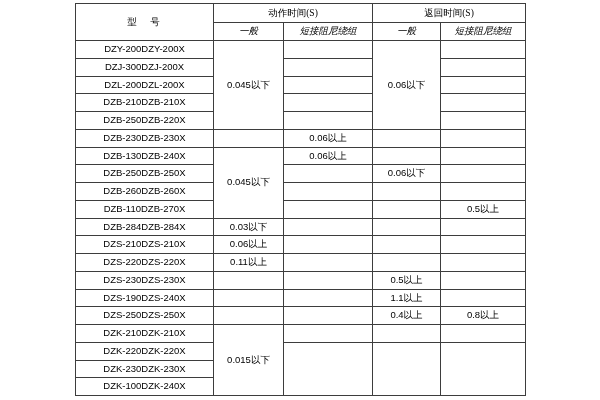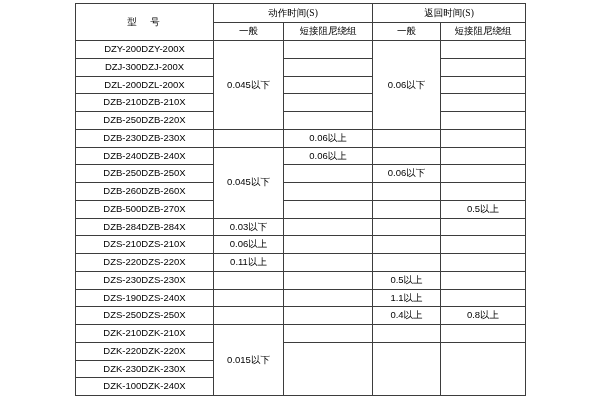--- a/index.html
+++ b/index.html
@@ -23,21 +23,21 @@
     overflow:hidden;white-space:nowrap;
   }
   tr.hdr1{height:19px;}
   tr.hdr2{height:18px;}
   tr.data{height:17.75px;}
   .model-wrap{
     display:flex;justify-content:center;align-items:center;gap:0;
   }
   th.model-head{font-size:10px;letter-spacing:2px;}
   th.group-head{font-size:9.5px;font-family:Liberation Serif, serif;}
-  th.sub-head{font-size:9.5px;}
+  th.sub-head{font-size:9.5px;font-style:italic;}
 </style>
 </head>
 <body>
 
 <div class="page">
   <table class="spec">
     <colgroup>
       <col style="width:138px">
       <col style="width:70px">
       <col style="width:89px">
@@ -124,21 +124,21 @@
       </td>
       <td></td>
       <td>0.06以上</td>
       <td></td>
       <td></td>
     </tr>
 
     <tr class="data">
       <td>
         <div class="model-wrap">
-          <span>DZB-240</span>
+          <span>DZB-130</span>
           <span>DZB-240X</span>
         </div>
       </td>
       <td rowspan="4">0.045以下</td>
       <td>0.06以上</td>
       <td></td>
       <td></td>
     </tr>
 
     <tr class="data">
@@ -161,21 +161,21 @@
         </div>
       </td>
       <td></td>
       <td></td>
       <td></td>
     </tr>
 
     <tr class="data">
       <td>
         <div class="model-wrap">
-          <span>DZB-500</span>
+          <span>DZB-110</span>
           <span>DZB-270X</span>
         </div>
       </td>
       <td></td>
       <td></td>
       <td>0.5以上</td>
     </tr>
 
     <tr class="data">
       <td>

